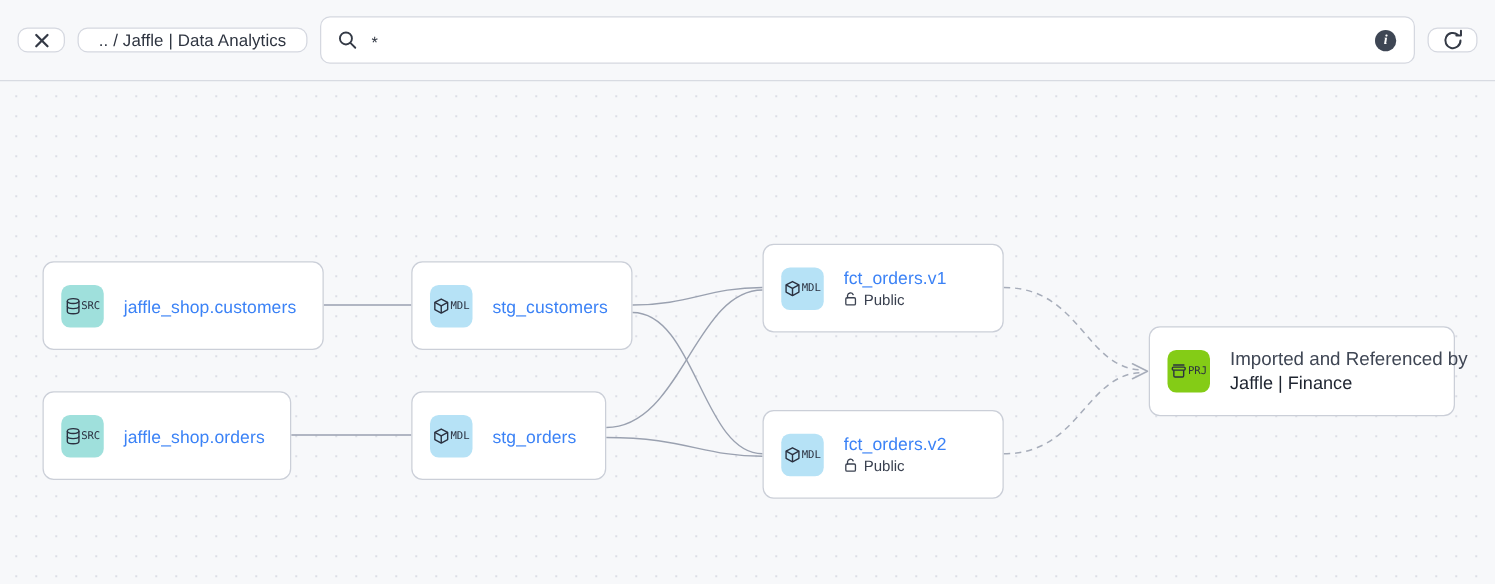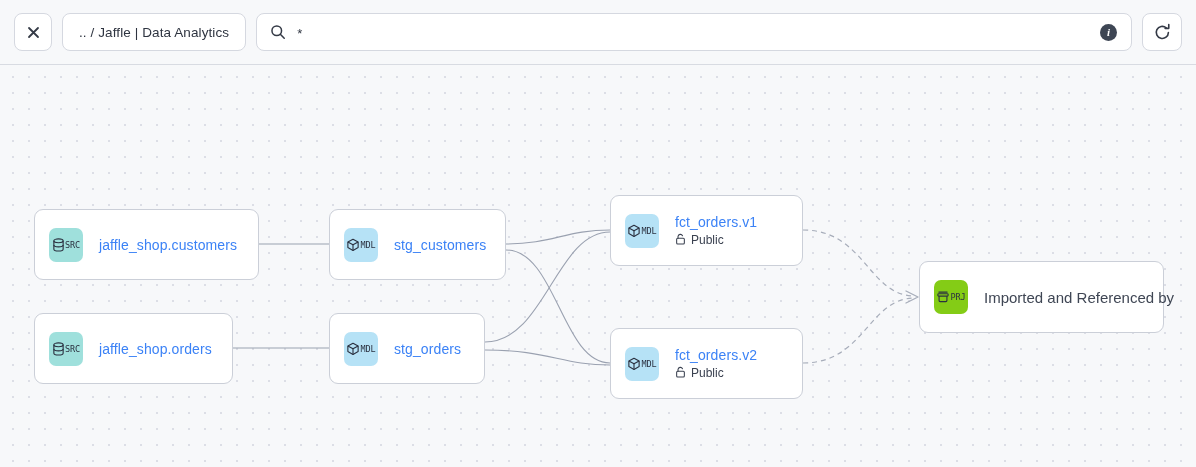--- a/index.html
+++ b/index.html
@@ -22,21 +22,21 @@
     display: flex;
     align-items: center;
     gap: 10px;
     padding: 0 14px;
     z-index: 20;
   }
   .tb-btn {
     background: #ffffff;
     border: 1px solid #d5d8e0;
     border-radius: 8px;
-    height: 38px;
+    height: 20px;
     display: flex;
     align-items: center;
     justify-content: center;
     cursor: pointer;
     color: #343a46;
   }
   #close-btn { width: 38px; flex: 0 0 38px; }
   #breadcrumb-btn {
     padding: 0 16px;
     font-size: 13.5px;
@@ -339,16 +339,17 @@
         <svg width="14" height="14" viewBox="0 0 15 15">
           <path d="M3.1,2.2 L11.9,2.2" stroke="#2b3140" stroke-width="1.25" stroke-linecap="round" fill="none"></path>
           <rect x="2.0" y="4.0" width="11" height="2.5" rx="0.9" fill="none" stroke="#2b3140" stroke-width="1.2"></rect>
           <path d="M3.3,6.6 L3.3,11.3 A1.1,1.1 0 0 0 4.4,12.4 L10.6,12.4 A1.1,1.1 0 0 0 11.7,11.3 L11.7,6.6" fill="none" stroke="#2b3140" stroke-width="1.2" stroke-linejoin="round"></path>
         </svg>
       </span>
       <span class="btxt">PRJ</span>
     </div>
     <div class="node-text">
       <span class="node-caption">Imported and Referenced by</span>
+      <span class="node-bigname">Jaffle | Finance</span>
     </div>
   </div>
 
 </div>
 
 </body></html>

